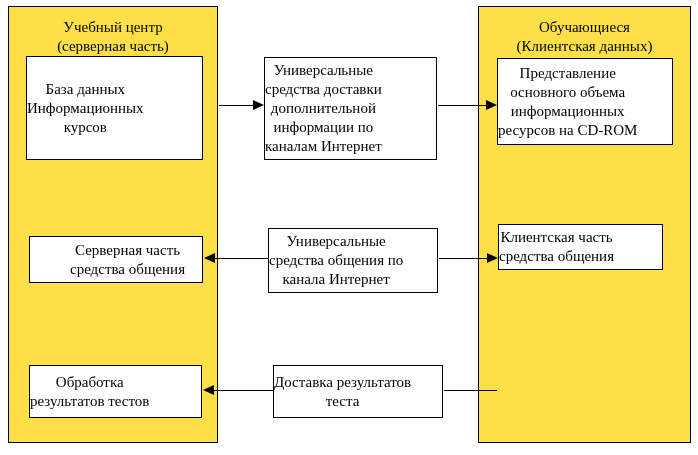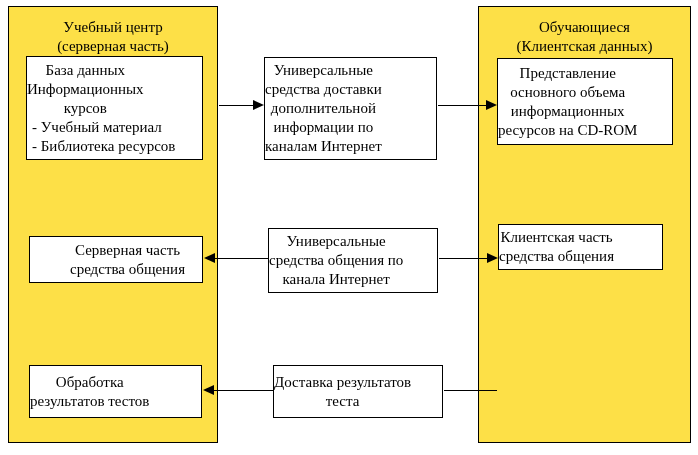--- a/index.html
+++ b/index.html
@@ -69,22 +69,20 @@
 
   <div class="outer" style="left:478px;top:6px;width:213px;height:437px;">
     <div class="ctitle">Обучающиеся
 (Клиентская данных)</div>
   </div>
 
   <div class="box" style="left:26px;top:56px;width:177px;height:104px;">
     <div>База данных
 Информационных
 курсов</div>
-    <div class="listing">- Учебный материал
-- Библиотека ресурсов</div>
   </div>
 
   <div class="box" style="left:264px;top:57px;width:173px;height:103px;">Универсальные
 средства доставки
 дополнительной
 информации по
 каналам Интернет</div>
 
   <div class="box" style="left:497px;top:58px;width:176px;height:87px;">Представление
 основного объема

